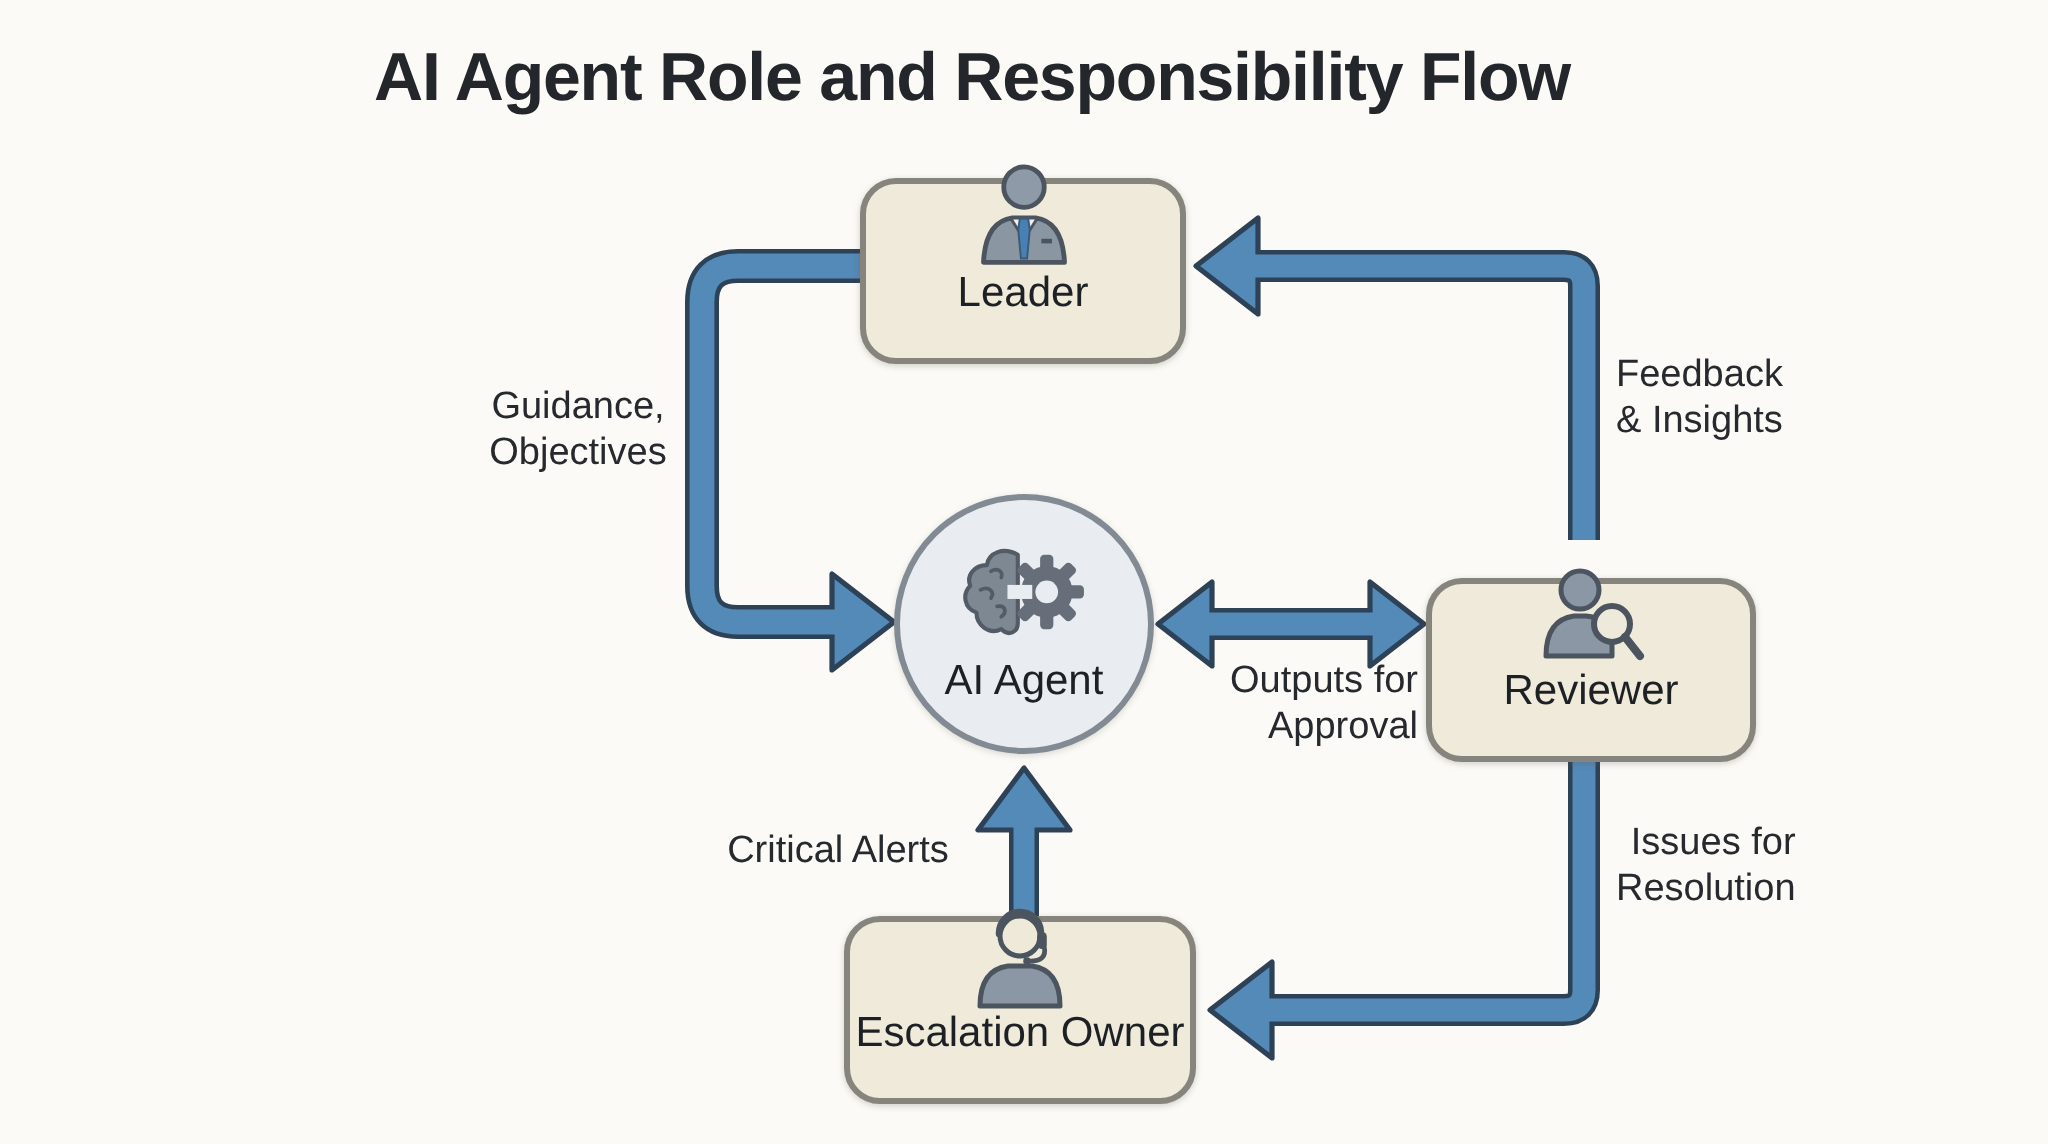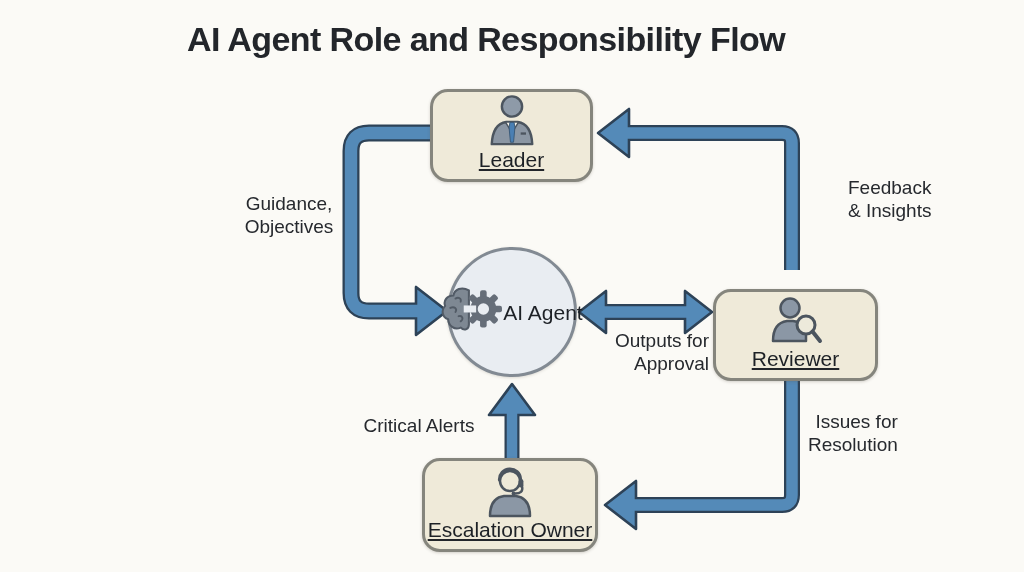--- a/index.html
+++ b/index.html
@@ -19,43 +19,42 @@
   }
   #arrow-layer{position:absolute;top:0;left:0;z-index:1;}
   .node{
     position:absolute;z-index:2;
     background:#efead9;
     border:3px solid #85857d;
     border-radius:18px;
     box-shadow:0 1px 3px rgba(90,85,70,.25);
     display:flex;flex-direction:column;align-items:center;justify-content:flex-end;
     box-sizing:border-box;
-    padding-bottom:7px;
-    text-decoration:underline;
+    padding-bottom:20px;
   }
   .node .icon{flex:1;display:flex;align-items:center;justify-content:center;padding-top:5px;}
   .node-label{font-size:21px;color:#1d2126;line-height:24px;white-space:nowrap;}
   #leader-node{left:430px;top:89px;width:163px;height:93px;}
   #reviewer-node{left:713px;top:265px;width:165px;height:92px;margin-top:24px;}
   #escalation-node{left:422px;top:458px;width:176px;height:94px;}
   #agent-node{
     position:absolute;z-index:2;
     left:447px;top:247px;width:130px;height:130px;
     background:#e9edf2;border:3px solid #828a93;border-radius:50%;
     box-shadow:0 1px 3px rgba(90,85,70,.2);
-    display:flex;flex-direction:row;align-items:center;justify-content:center;
+    display:flex;flex-direction:column;align-items:center;justify-content:center;
     box-sizing:border-box;
   }
   #agent-node .node-label{font-weight:500;margin-top:2px;}
   .edge-label{
     position:absolute;z-index:3;
     font-size:19px;line-height:23px;color:#26292e;
   }
   #guidance-label{left:233px;top:192px;width:112px;text-align:center;}
-  #feedback-label{left:848px;top:176px;text-align:left;}
+  #feedback-label{left:808px;top:176px;text-align:left;}
   #outputs-label{left:585px;top:329px;width:124px;text-align:right;}
   #critical-label{left:360px;top:414px;width:118px;text-align:center;}
   #issues-label{left:808px;top:410px;text-align:right;}
 </style>
 </head>
 <body>
 
 <div id="canvas">
 
   <div class="title">AI Agent Role and Responsibility Flow</div>

